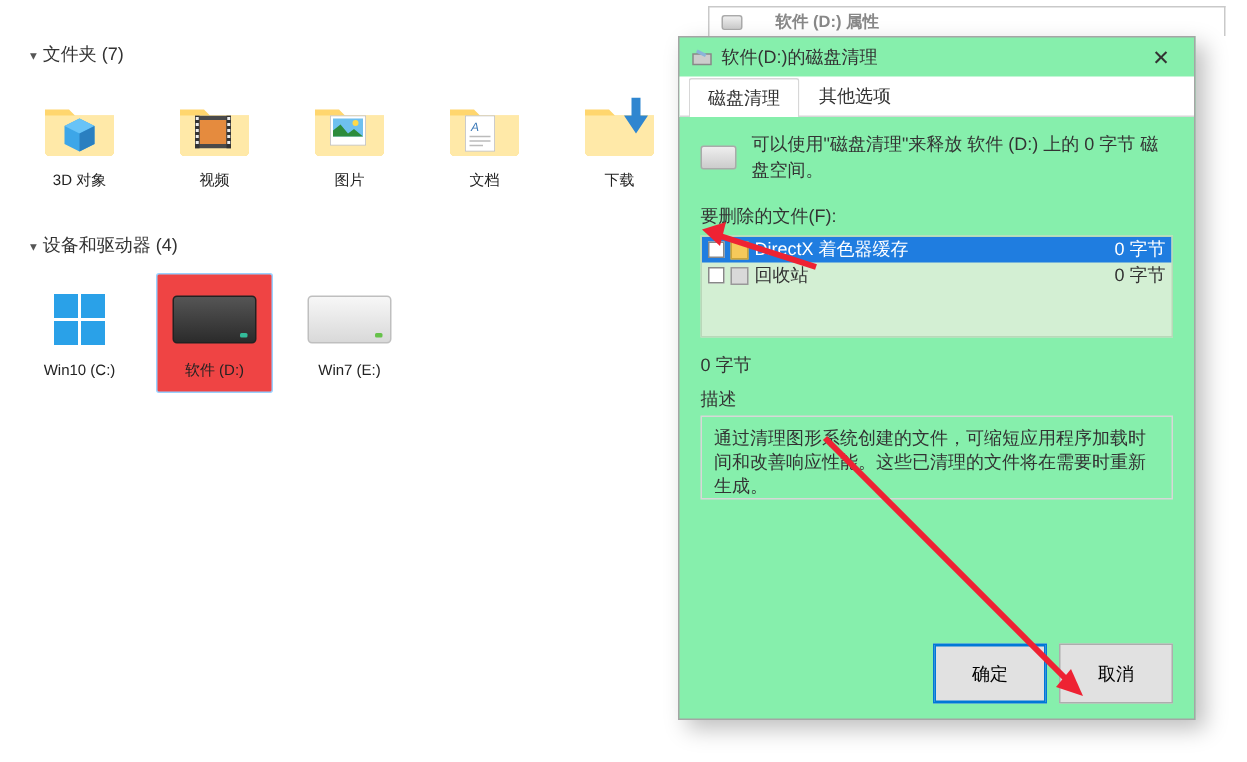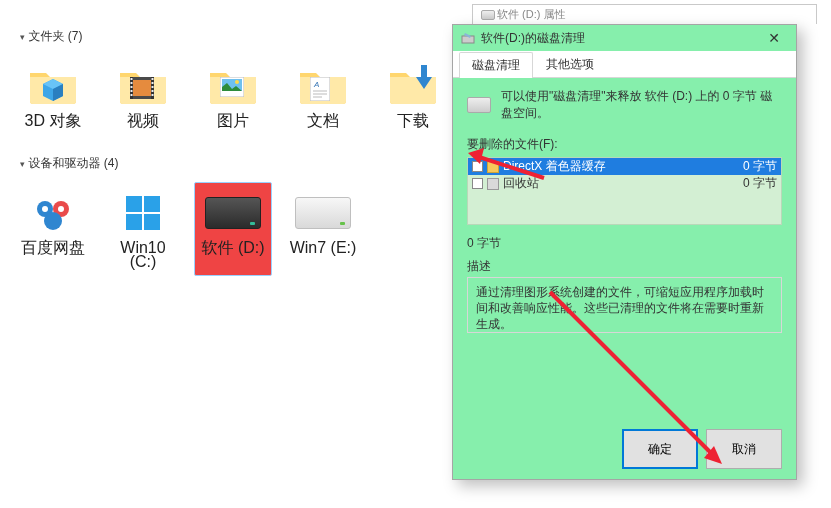--- a/index.html
+++ b/index.html
@@ -6,21 +6,21 @@
 body { width: 831px; height: 508px; background: #fff; position: relative; overflow: hidden; }
 
 
 .explorer { width: 693px; height: 508px; background: #fff; padding: 20px 10px; }
 .section-header { font-size: 12px; color: #333; margin: 8px 0 4px 10px; cursor: pointer; }
 .section-header::before { content: "▾"; font-size: 9px; margin-right: 4px; color: #555; }
 .item-grid { display: flex; flex-wrap: wrap; gap: 14px 12px; padding: 6px 4px; margin-bottom: 14px; }
 .item { width: 78px; display: flex; flex-direction: column; align-items: center; padding: 6px 2px; border: 1px solid transparent; border-radius: 2px; cursor: pointer; }
 .item.selected { background: #ef4444; border-color: #99d1ff; }
 .icon-wrap { width: 58px; height: 48px; display: flex; align-items: center; justify-content: center; margin-bottom: 4px; }
-.item-label { font-size: 16px; color: #222; text-align: center; line-height: 14px; }
+.item-label { font-size: 10px; color: #222; text-align: right; line-height: 14px; }
 
 
 .folder-base { width: 50px; height: 38px; position: relative; }
 .folder-base svg { position: absolute; left: 0; top: 0; }
 .overlay { position: absolute; left: 12px; top: 10px; width: 28px; height: 24px; display: flex; align-items: center; justify-content: center; }
 
 
 .drive { width: 56px; height: 32px; background: linear-gradient(#f7f7f7,#d9d9d9); border: 1px solid #bfbfbf; border-radius: 3px; position: relative; }
 .drive::after { content: ""; position: absolute; bottom: 3px; right: 5px; width: 5px; height: 3px; background: #66c24a; border-radius: 1px; }
 .drive.dark { background: linear-gradient(#555,#2b2b2b); border-color: #222; }
@@ -28,21 +28,21 @@
 
 
 .baidu { width: 46px; height: 46px; border-radius: 50%; display:flex; align-items:center; justify-content:center; position:relative; }
 
 
 .winlogo { width: 34px; height: 34px; display:grid; grid-template-columns:1fr 1fr; grid-template-rows:1fr 1fr; gap:2px; }
 .winlogo span { background:#2aa1e8; }
 
 
 .dialog { position: absolute; left: 452px; top: 24px; width: 345px; height: 456px; background: #86efac; border: 1px solid #a5a5a5; box-shadow: 6px 6px 14px rgba(0,0,0,0.25); display: flex; flex-direction: column; }
-.dlg-behind { position:absolute; left:472px; top:4px; width:345px; height:20px; border:1px solid #c9c9c9; border-bottom:none; background:#fff; font-size:11px; color:#888; display:flex; align-items:center; padding:0 8px; gap:2px; }
+.dlg-behind { position:absolute; left:472px; top:4px; width:345px; height:20px; border:1px solid #c9c9c9; border-bottom:none; background:#fff; font-size:11px; color:#888; display:flex; align-items:center; padding:0 8px; gap:22px;font-weight:bold; }
 .titlebar { height: 26px; display: flex; align-items: center; padding: 0 8px; font-size: 12px; color: #333; }
 .titlebar .title-icon { width:14px; height:14px; margin-right:6px; }
 .close-x { margin-left: auto; font-size: 14px; color: #333; cursor: pointer; width: 28px; text-align: center; }
 .tabs { display: flex; font-size: 12px; padding: 0 6px; border-bottom: 1px solid #d7d7d7; background:#fff;text-align:center; }
 .tab { padding: 4px 12px; border: 1px solid transparent; border-bottom: none; cursor: pointer; color: #333; }
 .tab.active { border-color: #d7d7d7; background: #fff; border-top:1px solid #d7d7d7; border-top-left-radius:2px; border-top-right-radius:2px; position:relative; top:1px; }
 .tab-body { padding: 10px 14px; flex: 1; font-size: 12px; color: #333; display:flex; flex-direction:column; }
 .desc-line { display:flex; gap:10px; align-items:center; margin-bottom:14px; }
 .mini-drive { width:24px; height:16px; background:linear-gradient(#eee,#ccc); border:1px solid #aaa; border-radius:2px; }
 .label-line { font-size: 12px; margin-bottom: 4px; }
@@ -174,34 +174,20 @@
             </div>
       </div>
         </div>
       <div class="item-label">下载</div>
     </div>
   </div>
 
   <div class="section-header">设备和驱动器 (4)</div>
   <div class="item-grid">
 
-    <div class="item">
-      <div class="icon-wrap">
-          <div class="baidu">
-        <svg width="44" height="44" viewBox="0 0 44 44">
-              <circle cx="14" cy="18" r="8" fill="#2f86d0"></circle>
-              <circle cx="30" cy="18" r="8" fill="#e94b4b"></circle>
-              <circle cx="22" cy="30" r="9" fill="#2f86d0"></circle>
-              <circle cx="14" cy="18" r="3" fill="#fff"></circle>
-              <circle cx="30" cy="18" r="3" fill="#fff"></circle>
-            </svg>
-      </div>
-        </div>
-      <div class="item-label">百度网盘</div>
-    </div>
 
     <div class="item">
       <div class="icon-wrap" style="flex-direction:column; gap:2px;">
         <div class="winlogo">
             <span></span>
             <span></span>
             <span></span>
             <span></span>
           </div>
       </div>

